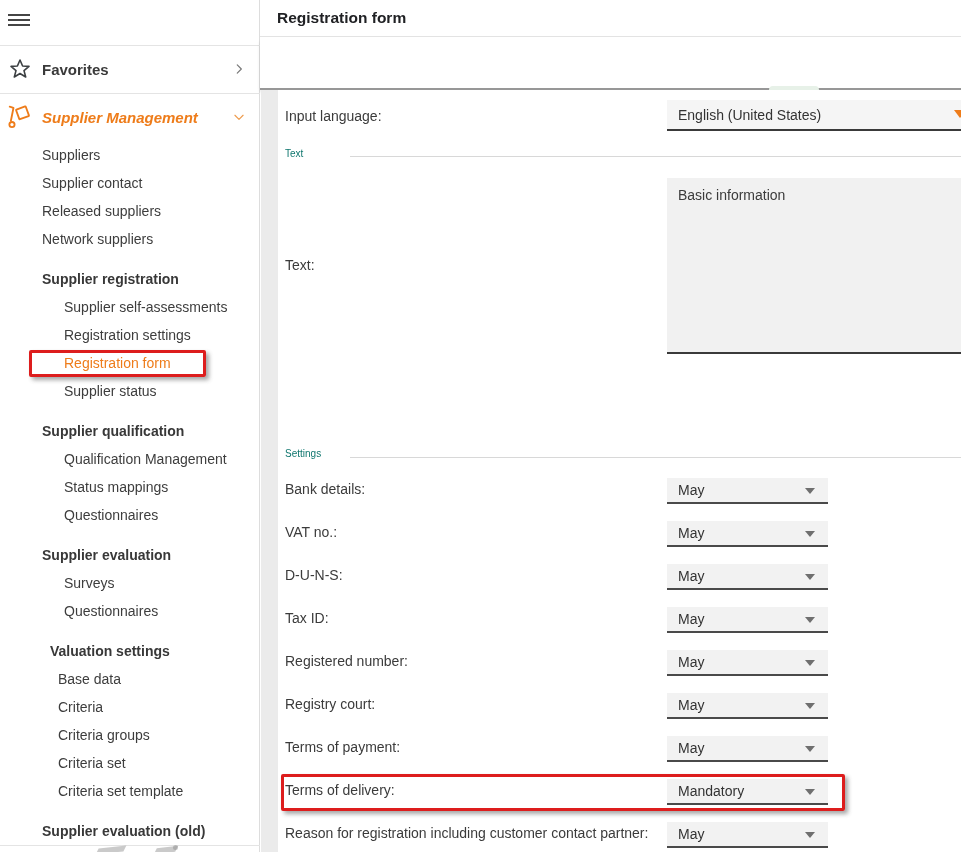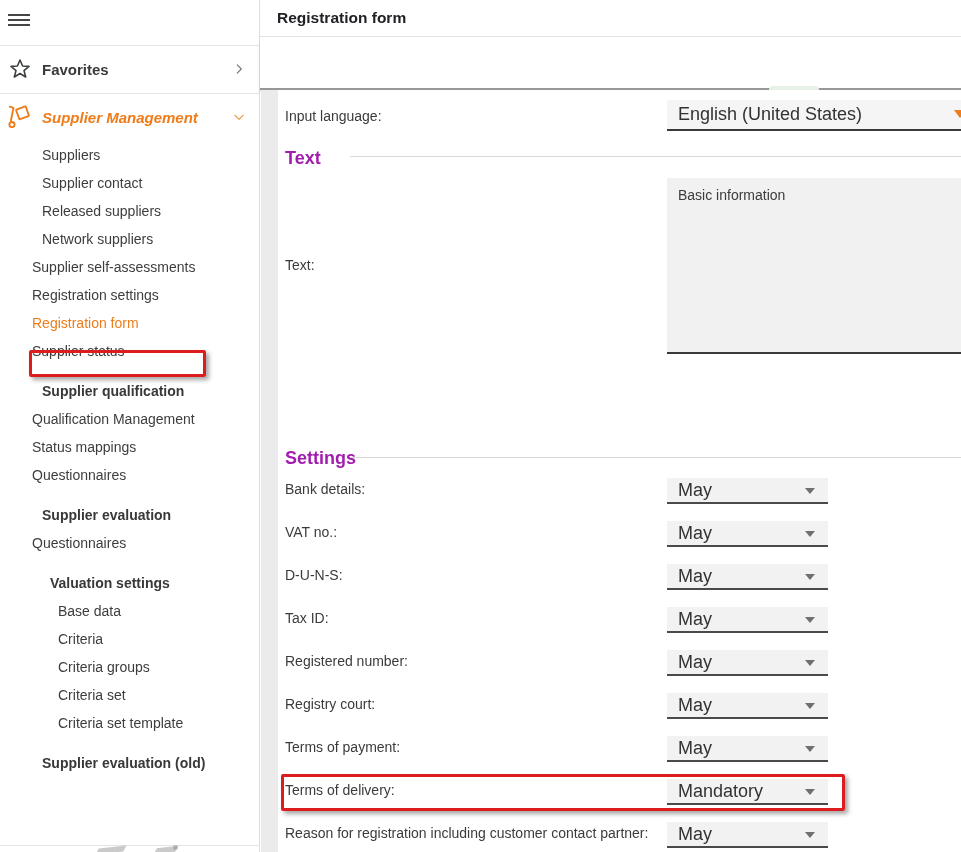--- a/index.html
+++ b/index.html
@@ -20,21 +20,21 @@
   .sb-row { position:absolute; left:0; width:260px; display:flex; align-items:center; }
   .fav-row { top:45px; height:48px; }
   .sm-row  { top:93px; height:48px;font-style:italic; }
   .sb-row .ic { width:26px; margin-left:7px; flex:0 0 auto; display:flex; align-items:center; justify-content:center; }
   .sb-row .lbl { margin-left:9px; font-size:15px; font-weight:bold; color:#3a3a3a; }
   .sm-row .lbl { color:#ee7c1a; }
   .sb-row .chev { position:absolute; right:14px; display:flex; align-items:center; }
   .nav { position:absolute; top:141px; left:0; width:280px; }
   .nav-item { height:28px; line-height:28px; font-size:14px; color:#3d3d3d; padding-left:42px;
               white-space:nowrap; cursor:pointer; }
-  .nav-item.lvl2 { padding-left:32px; }
+  .nav-item.lvl2 { padding-left:64px; }
   .nav-item.lvl3 { padding-left:58px; }
   .nav-sec { height:28px; line-height:28px; font-size:14px; font-weight:bold; color:#383838;
              padding-left:42px; margin-top:12px; white-space:nowrap; }
   .nav-sec.sub { padding-left:50px; }
   .nav-item.active { color:#ee7c1a; }
   .logo-frag { position:absolute; opacity:.45; background:#8a8a8a; }
   
   .ann-box { position:absolute; border:3px solid #dd1d1d; border-radius:2px;
              box-shadow:3px 3px 4px rgba(60,60,60,.45); pointer-events:none; }
   
@@ -46,25 +46,25 @@
   .tb-icon { position:absolute; top:56px; width:22px; height:22px; cursor:pointer; }
   .tb-label { position:absolute; top:59px; font-size:14.5px; font-weight:bold; color:#4a4f54;
               letter-spacing:.2px; cursor:pointer; }
   .save-btn { position:absolute; left:509px; top:48px; width:50px; height:35px; background:#e7f1e8;
               border:none; border-radius:4px; font-family:inherit; font-size:14px; font-weight:bold;
               color:#3c4043; letter-spacing:.4px; cursor:pointer; }
   
   .scroll-gutter { position:absolute; left:261px; top:90px; width:17px; height:762px; background:#ebebeb; }
   .content { position:absolute; left:278px; top:90px; width:683px; height:762px; background:#fff; }
   .f-label { position:absolute; font-size:14px; color:#3b3b3b; white-space:nowrap;text-align:right; }
-  .sec-label { position:absolute; font-size:18px; font-weight:bold; color:#a21caf; }
+  .sec-label { position:absolute; font-size:10px; font-weight:normal; color:#0f766e; }
   .sec-rule { position:absolute; height:1px; background:#d8d8d8; }
   .select-box { position:absolute; background:#f2f2f2; border-bottom:2px solid #4a4a4a;
                 display:flex; align-items:center; cursor:pointer; }
-  .select-box .val { margin-left:11px; font-size:18px; color:#333; }
+  .select-box .val { margin-left:11px; font-size:14px; color:#333; }
   .dd-arrow { position:absolute; right:13px; top:50%; margin-top:-2px; width:0; height:0;
               border-left:5px solid transparent; border-right:5px solid transparent;
               border-top:6px solid #6f6f6f; }
   .lang-select { left:667px; top:100px; width:294px; height:31px; background:#f5f5f5;
                  border-bottom:2px solid #3a3a3a; }
   .lang-arrow { position:absolute; left:954px; top:110px; width:0; height:0;
                 border-left:6px solid transparent; border-right:6px solid transparent;
                 border-top:8px solid #ee7c1a; }
   .textarea { position:absolute; left:667px; top:178px; width:294px; height:176px; background:#f1f1f1;
               border-bottom:2px solid #3a3a3a; font-size:14px; color:#3b3b3b;
@@ -114,31 +114,33 @@
         </svg>
       </span>
     </div>
 
     <div class="nav">
       <div class="nav-item">Suppliers</div>
       <div class="nav-item">Supplier contact</div>
       <div class="nav-item">Released suppliers</div>
       <div class="nav-item">Network suppliers</div>
 
+      <div class="nav-sec">Supplier registration</div>
       <div class="nav-item lvl2">Supplier self-assessments</div>
       <div class="nav-item lvl2">Registration settings</div>
       <div class="nav-item lvl2 active">Registration form</div>
       <div class="nav-item lvl2">Supplier status</div>
 
       <div class="nav-sec">Supplier qualification</div>
       <div class="nav-item lvl2">Qualification Management</div>
       <div class="nav-item lvl2">Status mappings</div>
       <div class="nav-item lvl2">Questionnaires</div>
 
       <div class="nav-sec">Supplier evaluation</div>
+      <div class="nav-item lvl2">Surveys</div>
       <div class="nav-item lvl2">Questionnaires</div>
 
       <div class="nav-sec sub">Valuation settings</div>
       <div class="nav-item lvl3">Base data</div>
       <div class="nav-item lvl3">Criteria</div>
       <div class="nav-item lvl3">Criteria groups</div>
       <div class="nav-item lvl3">Criteria set</div>
       <div class="nav-item lvl3">Criteria set template</div>
 
       <div class="nav-sec">Supplier evaluation (old)</div>

